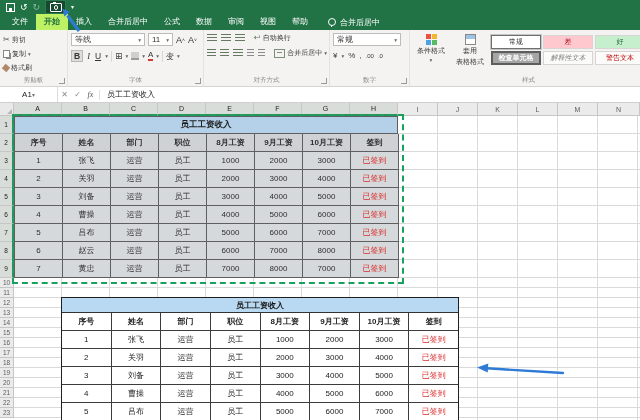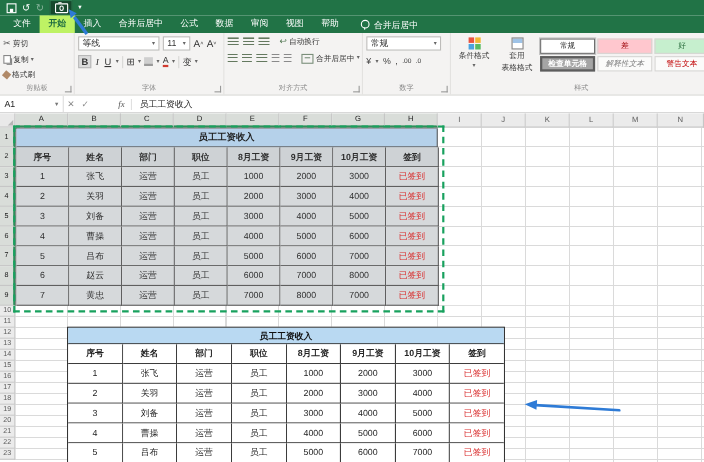--- a/index.html
+++ b/index.html
@@ -96,24 +96,24 @@
   .gcell{font-size:7px;display:flex;align-items:center;justify-content:center;background:#fbfbfa;border:1px solid #d6d5d3;color:#333;overflow:hidden;white-space:nowrap;box-sizing:border-box;}
   .gcell.normal{border:1px solid #6f6f6f;box-shadow:0 0 0 1px #c4c4c4;background:#fff;}
   .gcell.bad{background:#ffc7ce;color:#9c0006;}
   .gcell.good{background:#c6efce;color:#276a3a;}
   .gcell.check{background:#a5a5a5;color:#fff;border:2px solid #5d5d5d;font-weight:bold;}
   .gcell.explanatory{color:#7f7f7f;font-style:italic;}
   .gcell.warning{color:#c00000;}
 
   
   #fbar{position:absolute;top:87px;left:0;right:0;height:15px;background:#fff;border-bottom:1px solid #cfcfcf;display:flex;align-items:center;font-size:8px;box-sizing:content-box;}
-  .namebox{width:58px;height:100%;display:flex;align-items:center;justify-content:space-between;padding:0 4px;border-right:1px solid #dcdcdc;box-sizing:border-box;color:#222;}
+  .namebox{width:58px;height:100%;display:flex;align-items:center;justify-content:center;padding:0 4px;border-right:1px solid #dcdcdc;box-sizing:border-box;color:#222;}
   .nb-chev{font-size:6px;color:#777;}
   .fb-ico{width:13px;text-align:center;color:#8a8a8a;font-size:8px;}
-  .fb-fx{font-style:italic;font-family:"Liberation Serif",serif;color:#555;margin-left:20px;}
+  .fb-fx{font-style:italic;font-family:"Liberation Serif",serif;color:#555;}
   .fb-sep{width:1px;height:10px;background:#e0e0e0;margin:0 2px;}
   .fb-text{padding-left:5px;color:#222;}
 
   
   #sheet{position:absolute;top:103px;left:0;width:640px;height:317px;background:#fff;overflow:hidden;}
   #colhdr{position:absolute;top:0;left:0;height:13px;display:flex;}
   .corner{width:14px;height:13px;background:#e9e9e9;border-right:1px solid #c6c6c6;border-bottom:1px solid #c6c6c6;position:relative;box-sizing:border-box;flex:none;}
   .corner::after{content:"";position:absolute;right:1px;bottom:1px;border-left:5px solid transparent;border-bottom:5px solid #b5b5b5;}
   .ch{height:13px;box-sizing:border-box;border-right:1px solid #c6c6c6;border-bottom:1px solid #c6c6c6;background:#ebebeb;color:#5c5c5c;font-size:7px;display:flex;align-items:center;justify-content:center;flex:none;}
   .ch.sel{background:#d9ddd9;border-bottom:2px solid #2e8f5a;color:#1c1c1c;}

